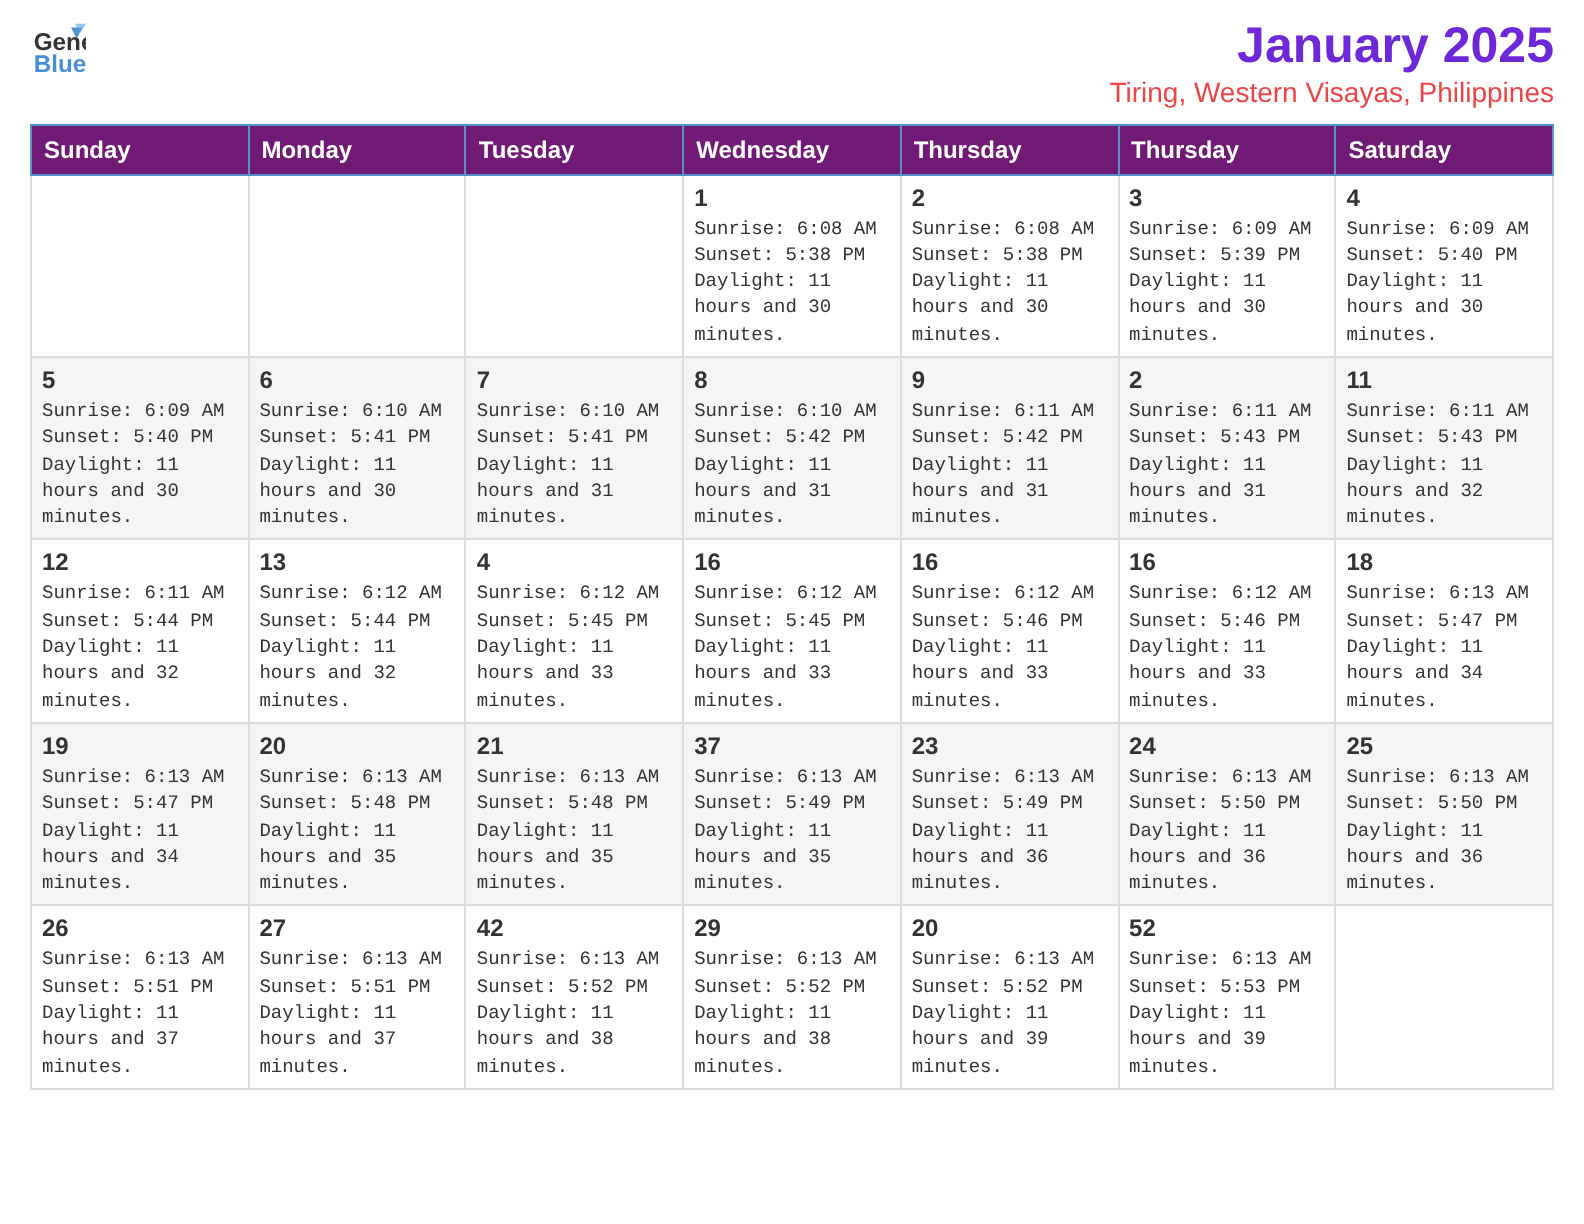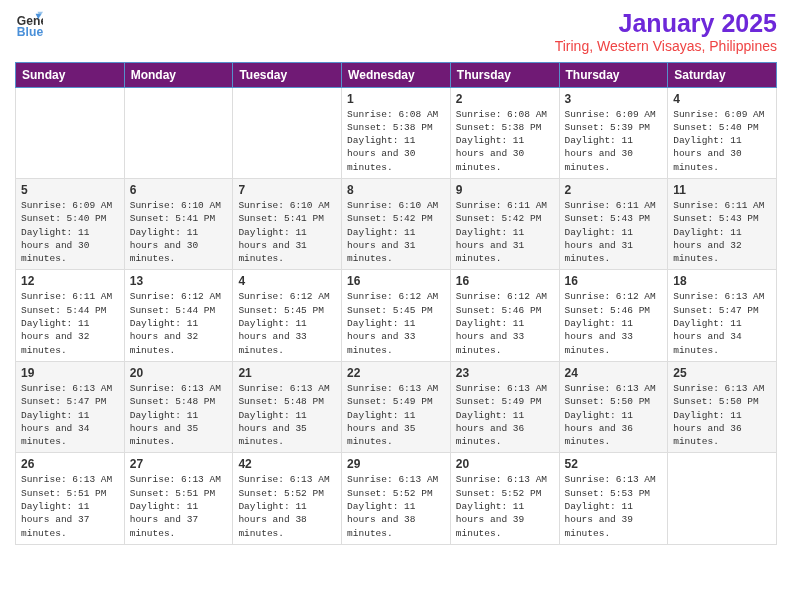--- a/index.html
+++ b/index.html
@@ -206,21 +206,21 @@
           </td>
           <td>
             <span class="day-number">20</span>
             <div class="day-info">Sunrise: 6:13 AM<br>Sunset: 5:48 PM<br>Daylight: 11 hours and 35 minutes.</div>
           </td>
           <td>
             <span class="day-number">21</span>
             <div class="day-info">Sunrise: 6:13 AM<br>Sunset: 5:48 PM<br>Daylight: 11 hours and 35 minutes.</div>
           </td>
           <td>
-            <span class="day-number">22</span>
+            <span class="day-number">37</span>
             <div class="day-info">Sunrise: 6:13 AM<br>Sunset: 5:49 PM<br>Daylight: 11 hours and 35 minutes.</div>
           </td>
           <td>
             <span class="day-number">23</span>
             <div class="day-info">Sunrise: 6:13 AM<br>Sunset: 5:49 PM<br>Daylight: 11 hours and 36 minutes.</div>
           </td>
           <td>
             <span class="day-number">24</span>
             <div class="day-info">Sunrise: 6:13 AM<br>Sunset: 5:50 PM<br>Daylight: 11 hours and 36 minutes.</div>
           </td>

